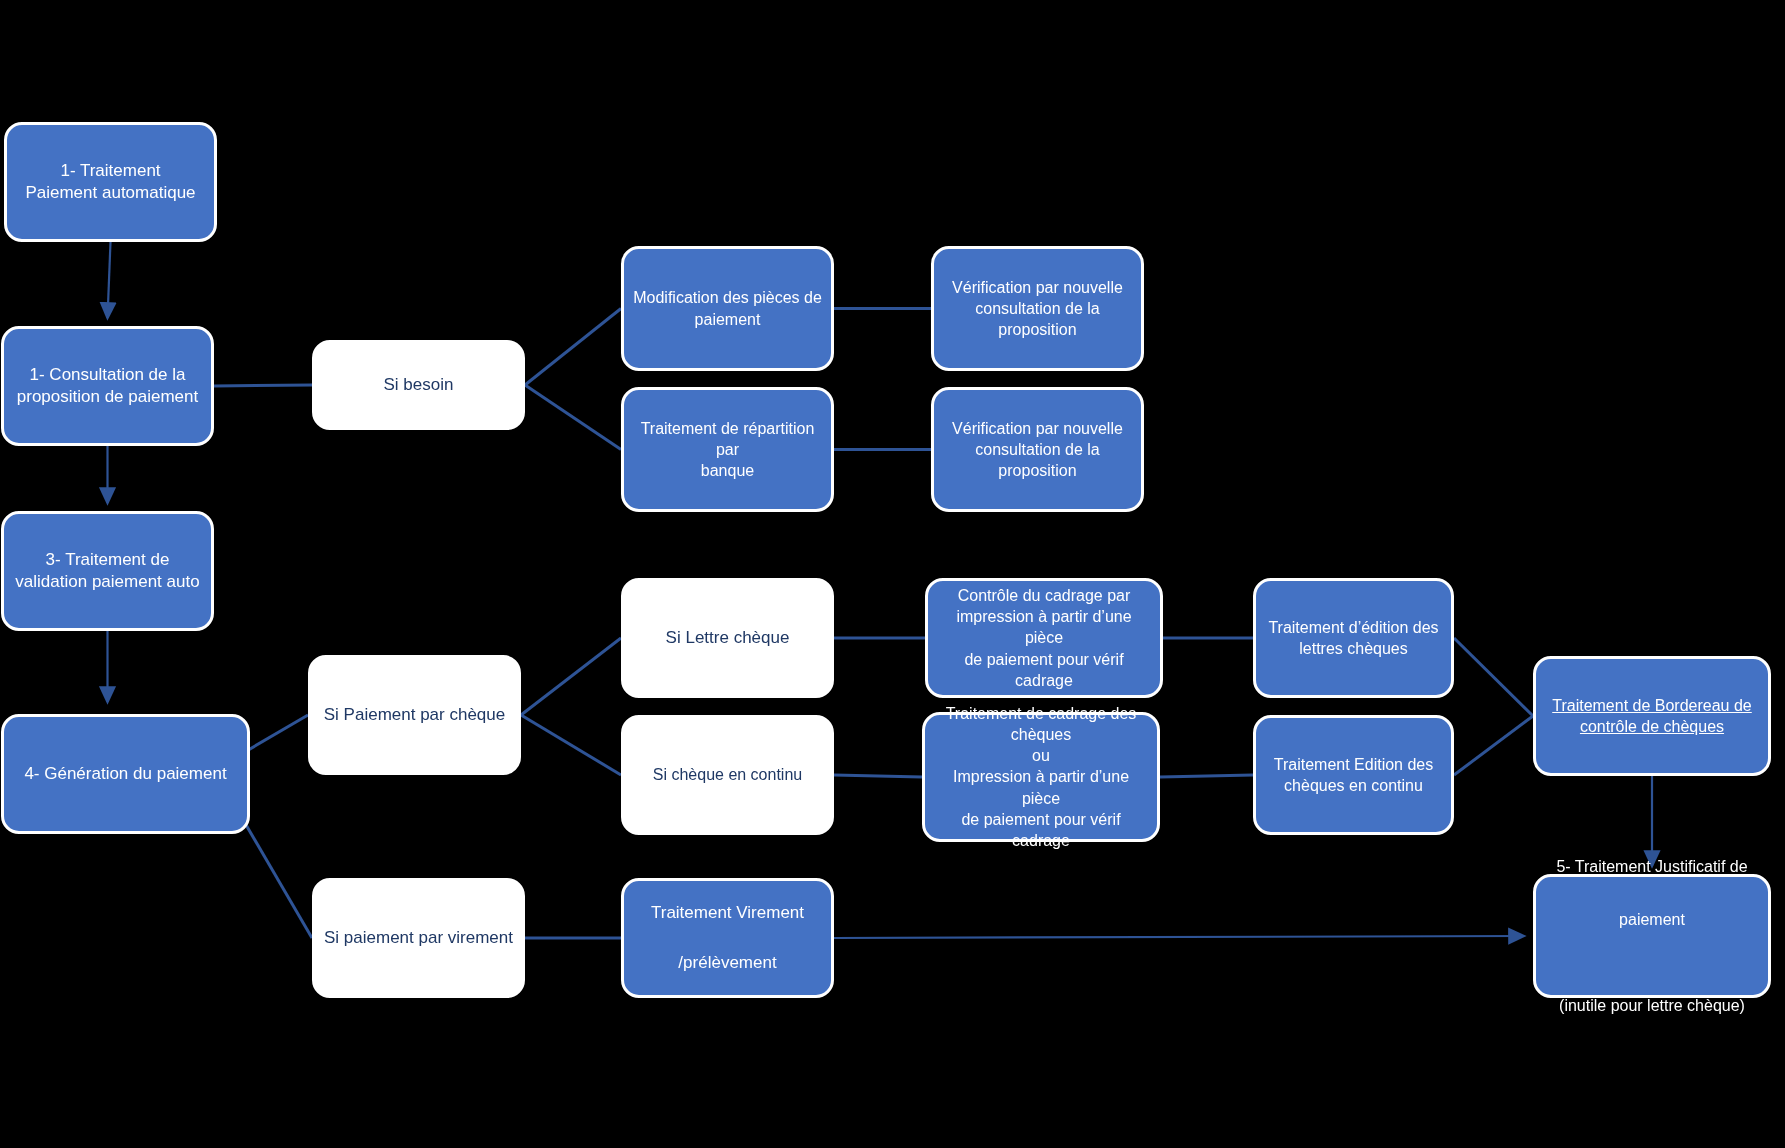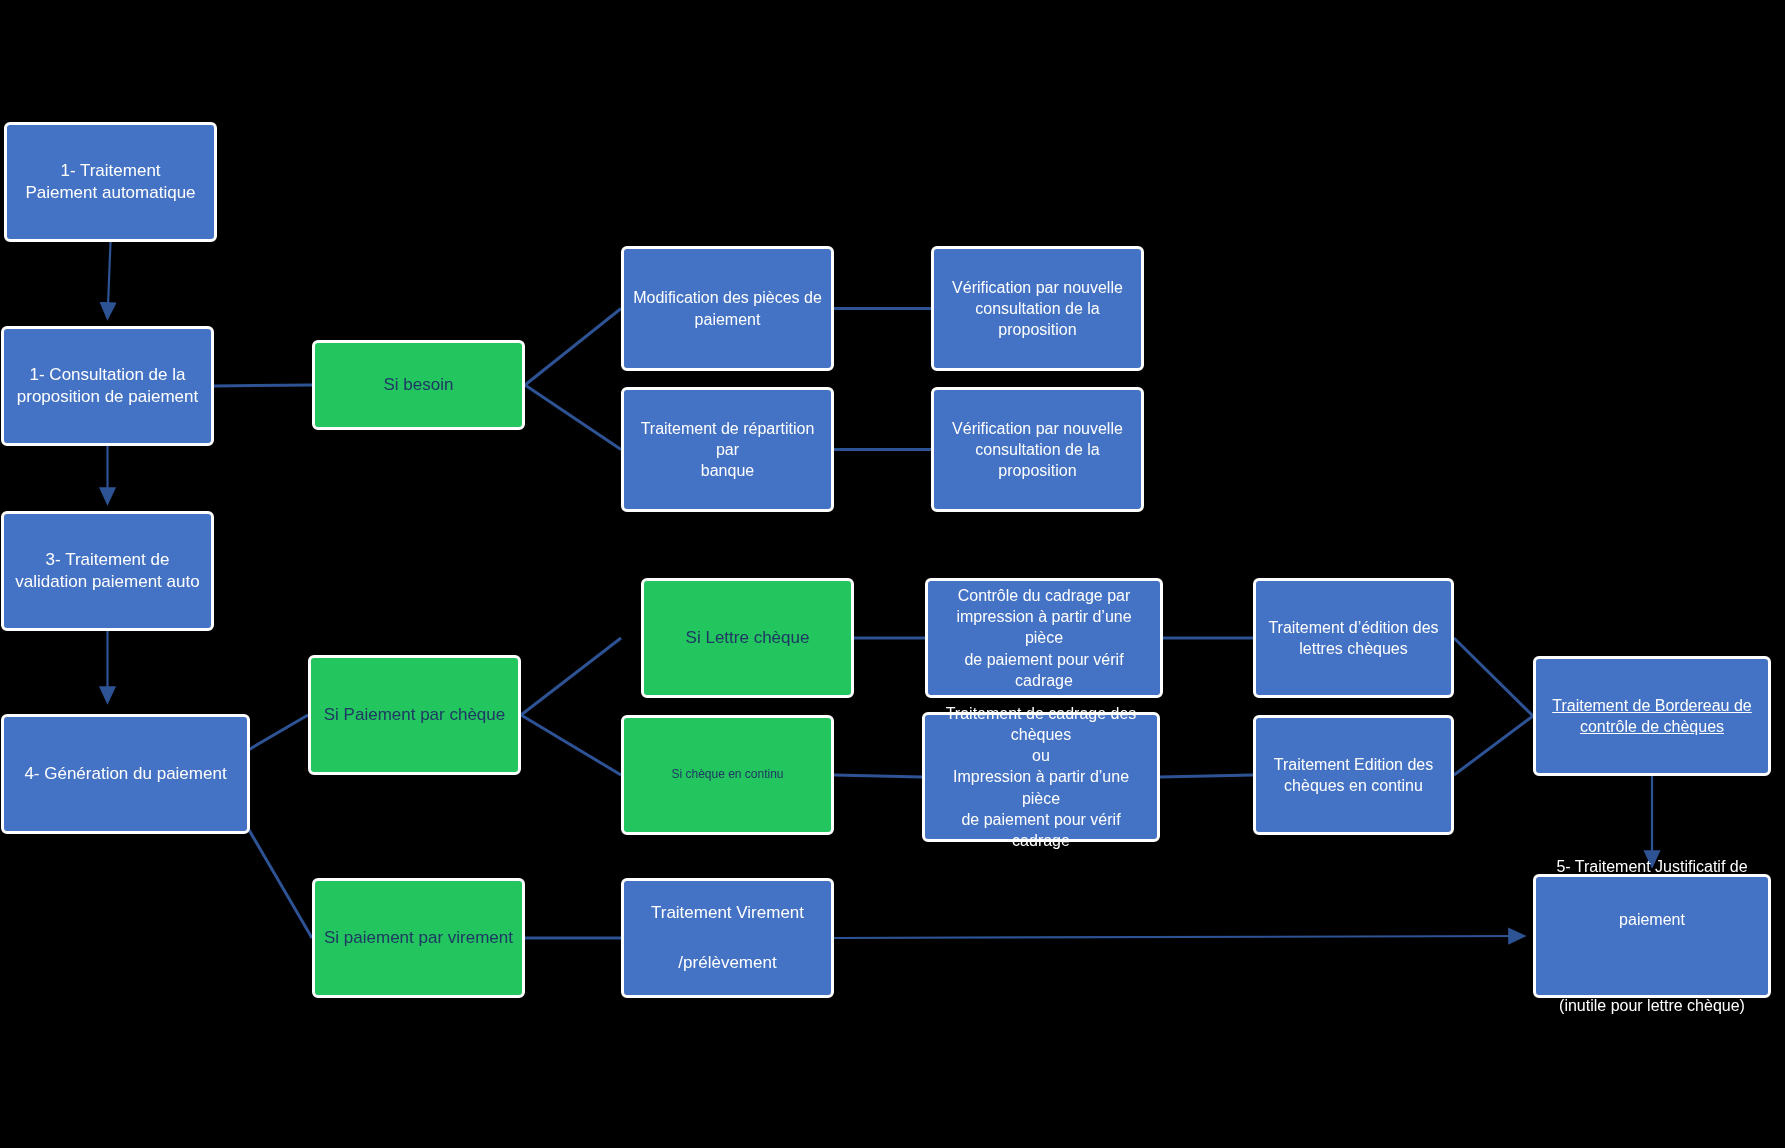--- a/index.html
+++ b/index.html
@@ -11,37 +11,37 @@
     position: relative;
     width: 1785px;
     height: 1148px;
     background: #000000;
     overflow: hidden;
     font-family: "Liberation Sans", sans-serif;
   }
   .node {
     position: absolute;
     box-sizing: border-box;
-    border-radius: 6px;
+    border-radius: 18px;
     border: 3px solid #FFFFFF;
     display: flex;
     flex-direction: column;
     align-items: center;
     justify-content: center;
     text-align: center;
     line-height: 1.32;
     padding: 19px 8px;
     z-index: 3;
   }
   .node.dark {
     background: #4472C4;
     color: #FFFFFF;
   }
   .node.light {
-    background: #22c55e;
+    background: #ffffff;
     color: #1F3864;
   }
   .node .ln { display: block; width: 100%; }
   .node .sp { display: block; height: 0.85em; }
 
   svg#wires {
     position: absolute;
     left: 0; top: 0;
     width: 1785px;
     height: 1148px;
@@ -114,24 +114,24 @@
         <span class="ln">Traitement de répartition par</span>
         <span class="ln">banque</span>
       </div>
       <div class="node dark" style="left: 931px; top: 387px; width: 213px; height: 125px; font-size: 16px;">
         <span class="ln">Vérification par nouvelle</span>
         <span class="ln">consultation de la proposition</span>
       </div>
       <div class="node light" style="left: 308px; top: 655px; width: 213px; height: 120px; font-size: 17px;">
         <span class="ln">Si Paiement par chèque</span>
       </div>
-      <div class="node light" style="left: 621px; top: 578px; width: 213px; height: 120px; font-size: 17px; margin-left: 20px;">
+      <div class="node light" style="left: 621px; top: 578px; width: 213px; height: 120px; font-size: 17px;">
         <span class="ln">Si Lettre chèque</span>
       </div>
-      <div class="node light" style="left: 621px; top: 715px; width: 213px; height: 120px; font-size: 12px;">
+      <div class="node light" style="left: 621px; top: 715px; width: 213px; height: 120px; font-size: 16px;">
         <span class="ln">Si chèque en continu</span>
       </div>
       <div class="node dark" style="left: 925px; top: 578px; width: 238px; height: 120px; font-size: 16px;">
         <span class="ln">Contrôle du cadrage par</span>
         <span class="ln">impression à partir d’une pièce</span>
         <span class="ln">de paiement pour vérif cadrage</span>
       </div>
       <div class="node dark" style="left: 922px; top: 712px; width: 238px; height: 130px; font-size: 16px;">
         <span class="ln">Traitement de cadrage des</span>
         <span class="ln">chèques</span>

